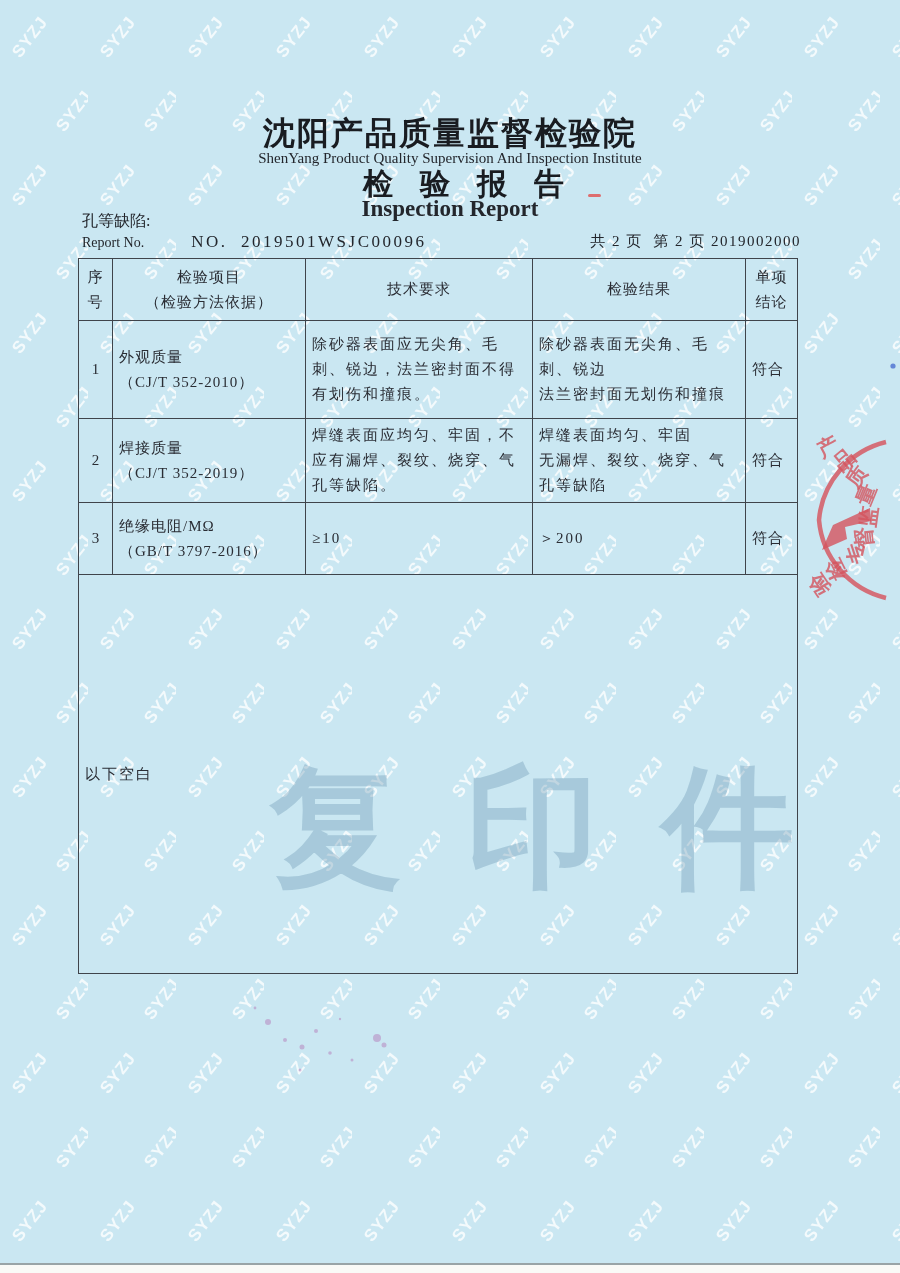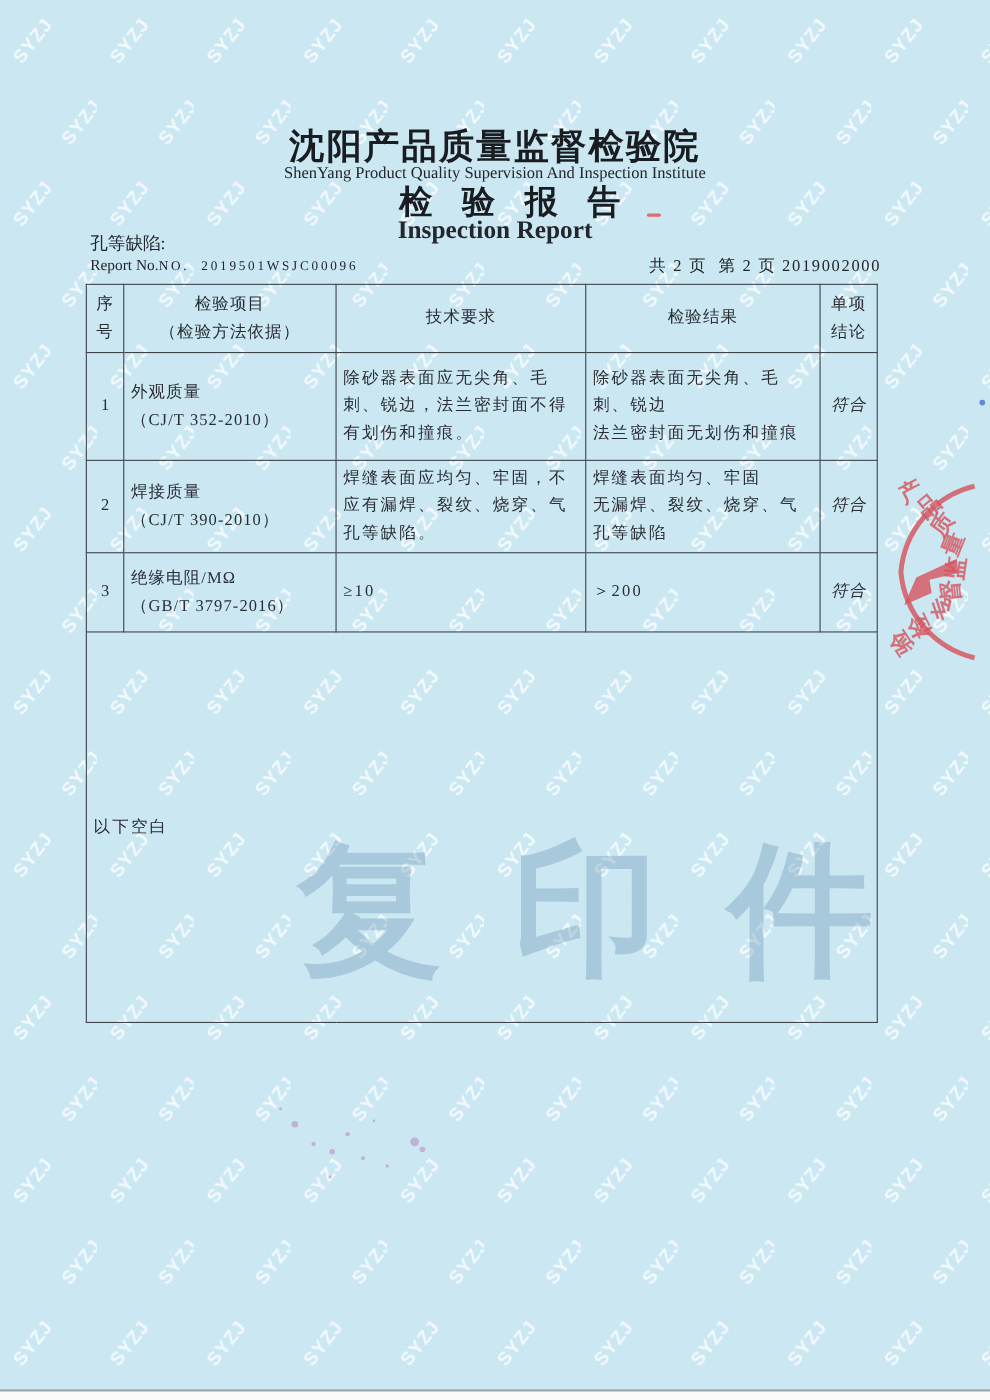--- a/index.html
+++ b/index.html
@@ -25,33 +25,33 @@
   .hdr { position:absolute; left:0; width:100%; text-align:center; z-index:2; }
   .institute-cn { top:112px; font-size:32px; font-weight:bold; letter-spacing:2px; color:#191c21; }
   .institute-en { top:150px; font-size:15px; color:#23262c; }
   .rtitle-cn    { top:164px; font-size:30px; font-weight:bold; letter-spacing:27px; padding-left:27px; color:#191c21; }
   .rtitle-en    { top:196px; font-size:23px; font-weight:bold; }
 
   
   .meta-label { position:absolute; left:82px; top:211px; font-size:16px; z-index:2; }
   .meta-line  { position:absolute; left:82px; top:232px; width:719px; font-size:16px; z-index:2; }
   .meta-line .en  { font-size:14px;text-align:center; }
-  .meta-line .num { font-size:12px; letter-spacing:2.5px; white-space:pre; }
+  .meta-line .num { font-size:17px; letter-spacing:2.5px; white-space:pre;margin-left:47px; }
   .meta-line .pages { float:right; font-size:15px; letter-spacing:1.5px; white-space:pre; }
 
   
   table.report { position:absolute; left:78px; top:258px; width:719px; z-index:2;
                  border-collapse:collapse; table-layout:fixed; background:transparent; }
   table.report td { border:1px solid #3f444b; font-size:15px; color:#2a2d34;
                  white-space:pre-line; vertical-align:middle; padding:4px 6px; line-height:25px; }
   td.h   { text-align:center; font-size:16px; line-height:24px; letter-spacing:1px; padding:2px; }
   td.no  { text-align:center; }
   td.item{ padding-left:12px; line-height:26px; letter-spacing:1px; }
   td.req , td.res { padding:6px 10px; letter-spacing:2px; line-height:26px;margin-top:34px; }
-  td.concl { text-align:center; letter-spacing:1px;font-style:italic; }
+  td.concl { letter-spacing:1px; }
   td.blank { vertical-align:top; text-align:left; padding:10px 12px; letter-spacing:2px; }
 
   
   .bottom-edge { position:absolute; z-index:6; left:0; top:1263px; width:900px; height:10px;
                  background:#fafaf7; border-top:2px solid #99a4a7; }
 </style>
 </head>
 <body>
 
 <div class="page">
@@ -106,38 +106,38 @@
 刺、锐边，法兰密封面不得
 有划伤和撞痕。</td>
       <td class="res">除砂器表面无尖角、毛
 刺、锐边
 法兰密封面无划伤和撞痕</td>
       <td class="concl">符合</td>
     </tr>
     <tr style="height:78px">
       <td class="no">2</td>
       <td class="item">焊接质量
-（CJ/T 390-2010）</td>
+（CJ/T 352-2019）</td>
       <td class="req">焊缝表面应均匀、牢固，不
 应有漏焊、裂纹、烧穿、气
 孔等缺陷。</td>
       <td class="res">焊缝表面均匀、牢固
 无漏焊、裂纹、烧穿、气
 孔等缺陷</td>
       <td class="concl">符合</td>
     </tr>
     <tr style="height:72px">
       <td class="no">3</td>
       <td class="item">绝缘电阻/MΩ
 （GB/T 3797-2016）</td>
       <td class="req">≥10</td>
       <td class="res">＞200</td>
       <td class="concl">符合</td>
     </tr>
-    <tr style="height:355px">
+    <tr style="height:399px">
       <td class="blank" colspan="5">以下空白</td>
     </tr>
   </tbody>
     </table>
 
   <svg class="overlay-svg" width="900" height="1273" aria-hidden="true">
 
     <path d="M 886 442 A 88 88 0 0 0 819 520 A 88 88 0 0 0 886 598" fill="none" stroke-width="4.5" opacity="0.82" stroke="#d5545e"></path>
     <text class="seal-char" x="822" y="458" transform="rotate(-28 822 458)" fill="#d5545e">产</text>
     <text class="seal-char" x="841" y="472" transform="rotate(-40 841 472)" fill="#d5545e">品</text>

